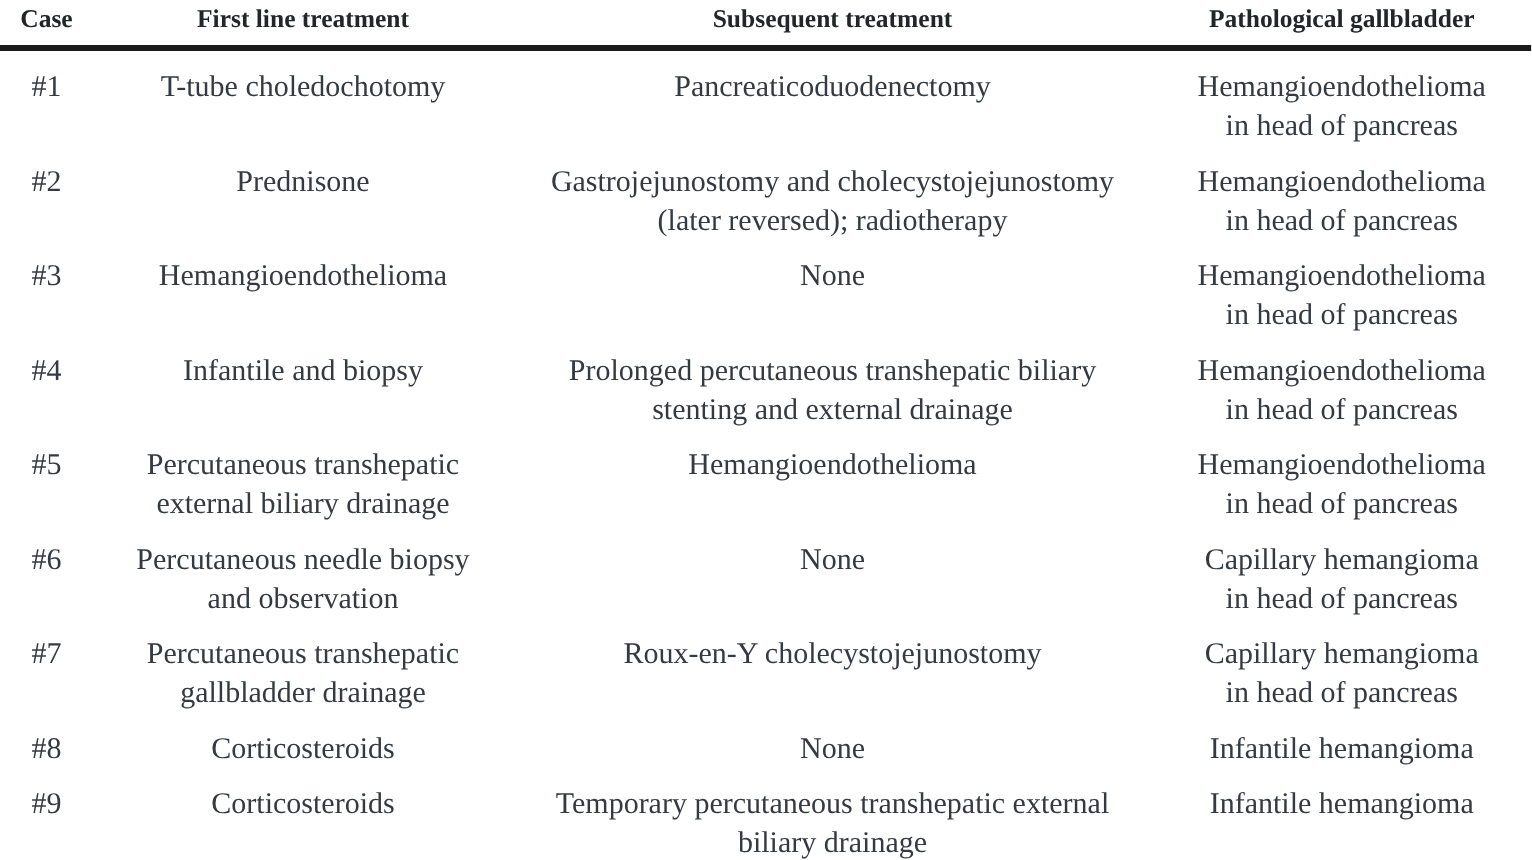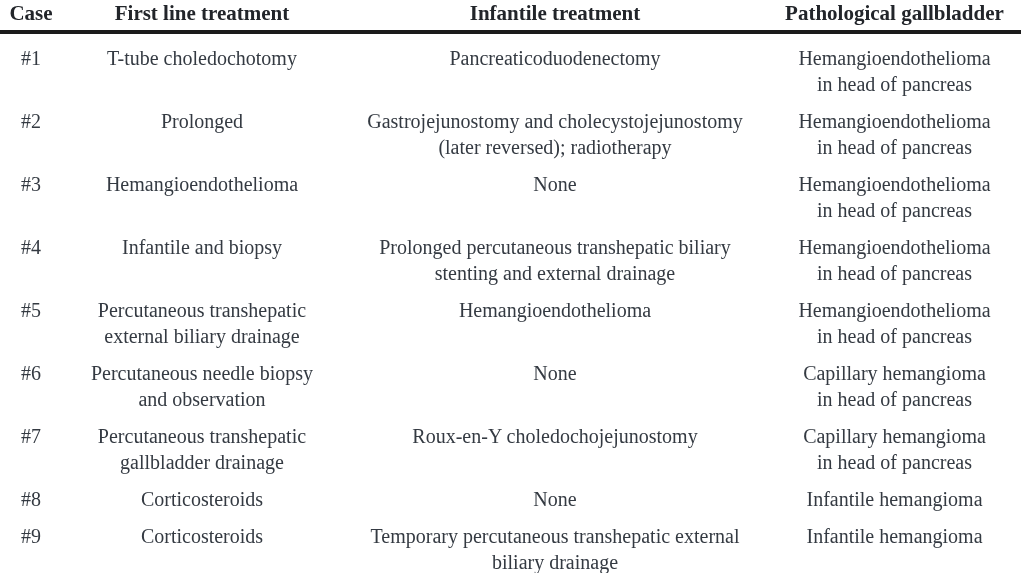--- a/index.html
+++ b/index.html
@@ -27,21 +27,21 @@
     font-family: "Liberation Serif", "DejaVu Serif", serif;
     color: var(--text);
     border-bottom: 5px solid var(--rule);
   }
   col.c-case { width: 62px; }
   col.c-first { width: 280px; }
   col.c-subseq { width: 426px; }
   col.c-path { width: 253px; }
   thead th {
     font-weight: bold;
-    font-size: 21px;
+    font-size: 17px;
     line-height: 24px;
     color: var(--header_text);
     text-align: center;
     padding: 1px 2px 5px 2px;
     border-bottom: 4px solid var(--rule);
     white-space: nowrap;
     overflow: visible;
   }
   tbody td {
     font-size: 20px;
@@ -60,35 +60,35 @@
     <colgroup>
       <col class="c-case">
       <col class="c-first">
       <col class="c-subseq">
       <col class="c-path">
     </colgroup>
     <thead>
       <tr>
         <th>Case</th>
         <th>First line treatment</th>
-        <th>Infantile treatment</th>
+        <th>Subsequent treatment</th>
         <th>Pathological gallbladder</th>
       </tr>
     </thead>
     <tbody>
       <tr>
         <td>#1</td>
         <td>T-tube choledochotomy</td>
         <td>Pancreaticoduodenectomy</td>
         <td>Hemangioendothelioma
 in head of pancreas</td>
       </tr>
       <tr>
         <td>#2</td>
-        <td>Prolonged</td>
+        <td>Prednisone</td>
         <td>Gastrojejunostomy and cholecystojejunostomy
 (later reversed); radiotherapy</td>
         <td>Hemangioendothelioma
 in head of pancreas</td>
       </tr>
       <tr>
         <td>#3</td>
         <td>Hemangioendothelioma</td>
         <td>None</td>
         <td>Hemangioendothelioma
@@ -115,21 +115,21 @@
         <td>Percutaneous needle biopsy
 and observation</td>
         <td>None</td>
         <td>Capillary hemangioma
 in head of pancreas</td>
       </tr>
       <tr>
         <td>#7</td>
         <td>Percutaneous transhepatic
 gallbladder drainage</td>
-        <td>Roux-en-Y choledochojejunostomy</td>
+        <td>Roux-en-Y cholecystojejunostomy</td>
         <td>Capillary hemangioma
 in head of pancreas</td>
       </tr>
       <tr>
         <td>#8</td>
         <td>Corticosteroids</td>
         <td>None</td>
         <td>Infantile hemangioma</td>
       </tr>
       <tr>

